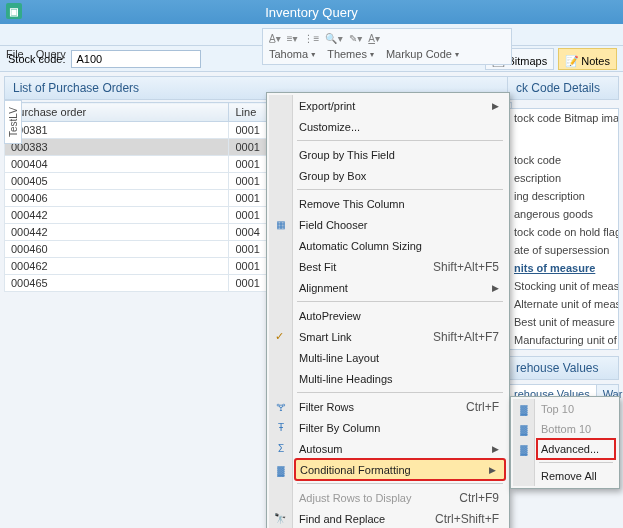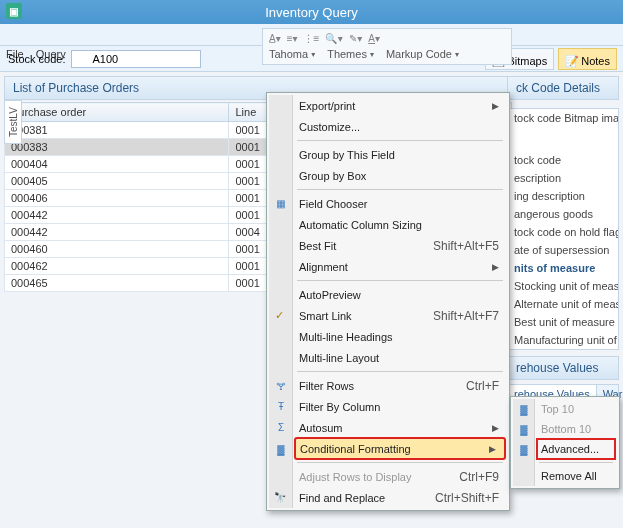--- a/index.html
+++ b/index.html
@@ -50,21 +50,21 @@
     border-bottom: 1px solid #c4d5e6;
     height: 26px;
     display: flex;
     align-items: center;
     padding: 0 8px;
     gap: 6px;
   }
   .stockbar input {
     border: 1px solid #a8c0d8;
     height: 18px;
-    padding: 1px 20px;
+    padding: 1px 4px;
     font: inherit;
     width: 130px;
   }
   .right-toolbar {
     position: absolute;
     right: 6px;
     top: 48px;
     display:flex;
     gap:4px;
   }
@@ -147,21 +147,21 @@
   }
   .right-list {
     background:#fff;
     border:1px solid #c4d5e6;
     margin-top:8px;
     font-size:11px;
     max-height:280px;
     overflow:hidden;
   }
   .right-list .item { padding:3px 6px; white-space:nowrap; color:#444;}
-  .right-list .item.bold { color:#2a5a8a;font-weight:bold; }
+  .right-list .item.bold { color:#2a5a8a;font-weight:bold;text-decoration:underline; }
   .right-sub {
     margin-top:6px;
   }
   .tab-strip { display:flex;background:#eaf3fb;border:1px solid #c4d5e6;border-bottom:none;margin-top:4px;}
   .tab-strip .tab { padding:3px 6px;border-right:1px solid #c4d5e6;color:#2a5a8a;font-size:11px;white-space:nowrap; }
   .tab-strip .tab.active { background:#fff;border-bottom:1px solid #fff;margin-bottom:-1px;}
   .wh-body { background:#fff;border:1px solid #c4d5e6;padding:4px 6px;font-size:11px;}
   .wh-body .r { display:flex;justify-content:space-between;padding:1px 0;color:#444;}
 
   
@@ -382,20 +382,23 @@
     </div>
   <div class="sep"></div>
   <div class="mi">
       <span>Group by This Field</span>
     </div>
   <div class="mi">
       <span>Group by Box</span>
     </div>
   <div class="sep"></div>
   <div class="mi">
+      <span>Remove This Column</span>
+    </div>
+  <div class="mi">
       <span class="mico">▦</span>
       <span>Field Chooser</span>
     </div>
   <div class="mi">
       <span>Automatic Column Sizing</span>
     </div>
   <div class="mi">
       <span>Best Fit</span>
       <span class="kb">Shift+Alt+F5</span>
     </div>
@@ -406,24 +409,24 @@
   <div class="sep"></div>
   <div class="mi">
       <span>AutoPreview</span>
     </div>
   <div class="mi">
       <span class="chk">✓</span>
       <span>Smart Link</span>
       <span class="kb">Shift+Alt+F7</span>
     </div>
   <div class="mi">
+      <span>Multi-line Layout</span>
+    </div>
+  <div class="mi">
       <span>Multi-line Headings</span>
-    </div>
-  <div class="mi">
-      <span>Multi-line Layout</span>
     </div>
   <div class="sep"></div>
   <div class="mi">
       <span class="mico">🝖</span>
       <span>Filter Rows</span>
       <span class="kb">Ctrl+F</span>
     </div>
   <div class="mi">
       <span class="mico">Ŧ</span>
       <span>Filter By Column</span>

